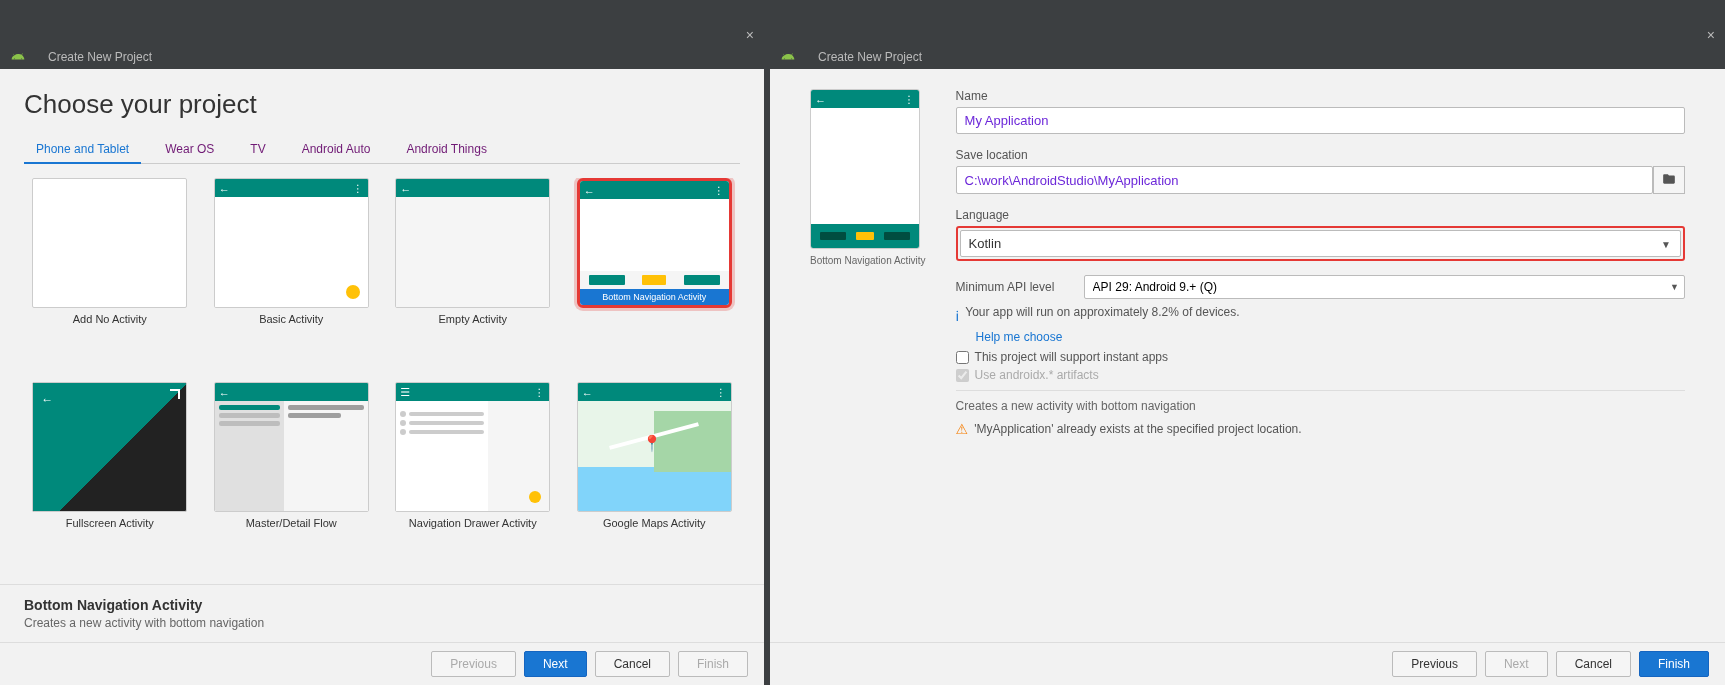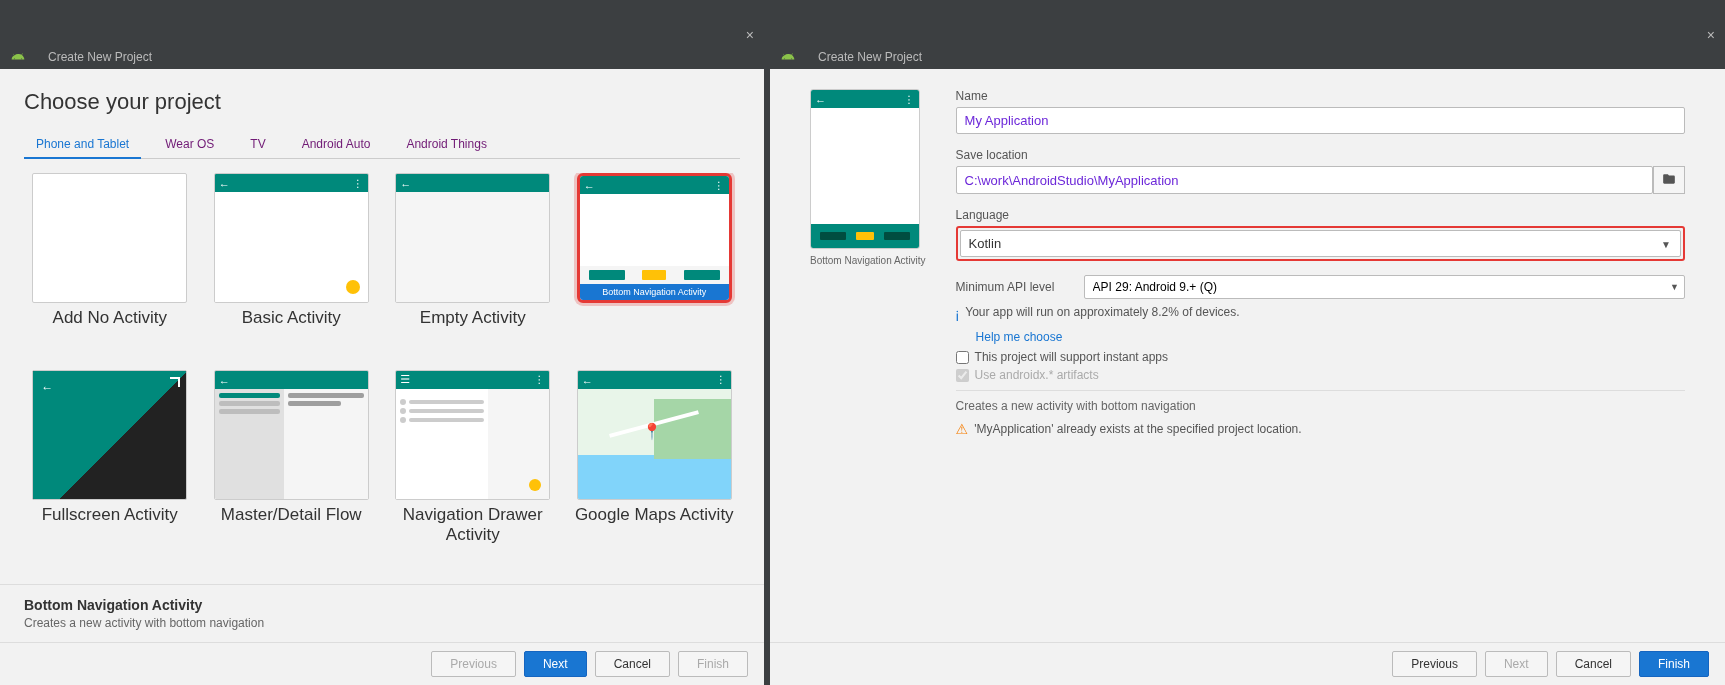--- a/index.html
+++ b/index.html
@@ -61,21 +61,21 @@
     
     .dialog-content {
       flex: 1;
       display: flex;
       flex-direction: column;
       padding: 20px 24px 0 24px;
       overflow: hidden;
     }
 
     .dialog-title {
-      font-size: 22px;
+      font-size: 26px;
       font-weight: 300;
       color: #333;
       margin-bottom: 16px;
     }
 
     
     .tabs {
       display: flex;
       gap: 12px;
       border-bottom: 1px solid #ccc;
@@ -124,21 +124,21 @@
       flex-direction: column;
       position: relative;
     }
     .activity-thumb.selected {
       border: 3px solid #e53935;
       border-radius: 6px;
       box-shadow: 0 0 0 3px #e5393540;
     }
 
     .activity-label {
-      font-size: 17px;
+      font-size: 11px;
       color: #333;
       margin-top: 5px;
       text-align: center;
     }
 
     
     .mock-phone {
       flex: 1;
       display: flex;
       flex-direction: column;

